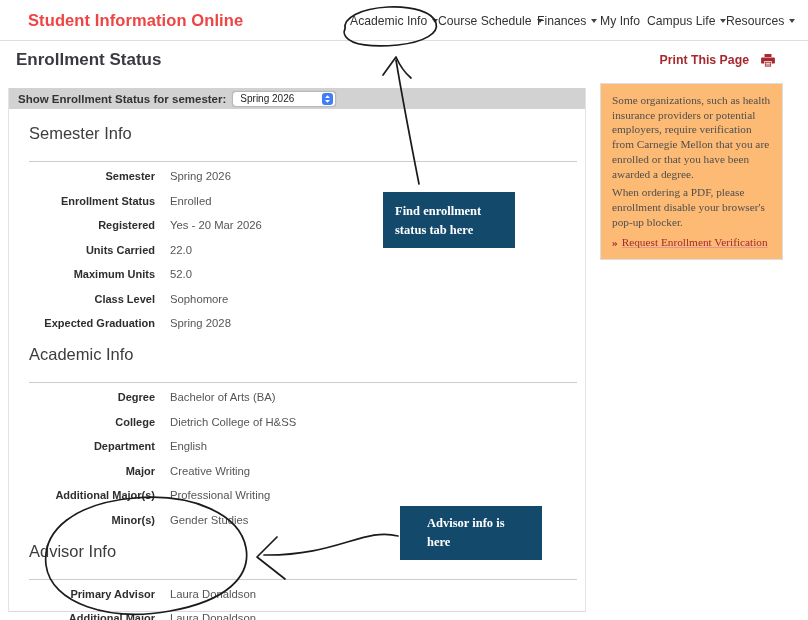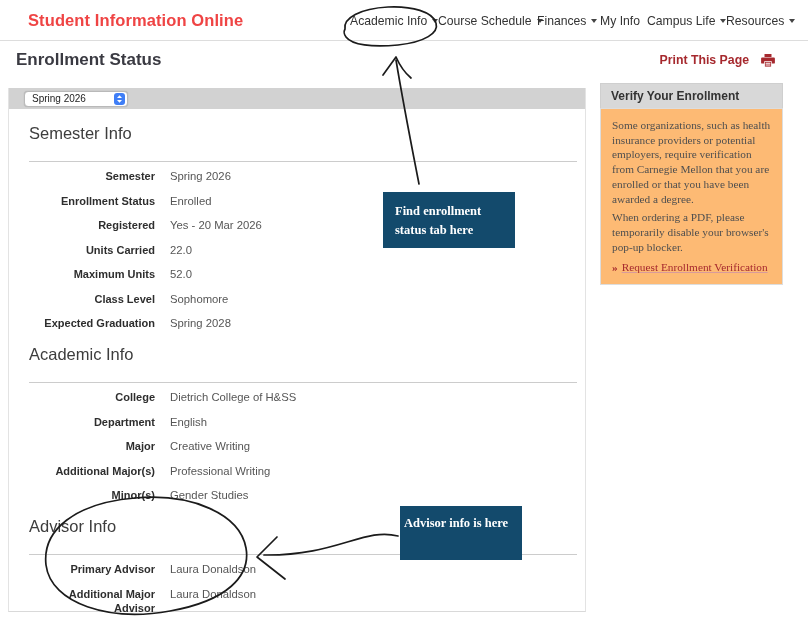--- a/index.html
+++ b/index.html
@@ -58,21 +58,21 @@
   .sb-link-row { margin-top:7px; font-size:11.3px; color:#a6292e; }
   .sb-bullet { font-weight:700; margin-right:4px; }
   .sb-link { color:#a6292e; text-decoration:underline; text-decoration-color:#d89a9c;
     cursor:pointer; }
 
   
   .callout { position:absolute; background:#134a6c; color:#fff;
     font-family:Liberation Serif, serif; font-weight:700; font-size:12.5px;
     line-height:1.5; z-index:30; }
   .callout-1 { left:383px; top:192px; width:132px; height:56px; padding:10px 12px; }
-  .callout-2 { left:400px; top:506px; width:122px; height:54px; padding:8px 4px; }
+  .callout-2 { left:400px; top:506px; width:142px; height:54px; padding:8px 27px; }
 
   
   .overlay { position:absolute; left:0; top:0; width:808px; height:620px;
     pointer-events:none; z-index:40; }
 </style>
 </head>
 <body>
 
 <div class="stage">
 
@@ -105,20 +105,21 @@
     <svg width="14" height="13" viewBox="0 0 14 13">
       <path d="M3.5 0h7v3h-7z" fill="#a6292e"></path>
       <path d="M1 3.6h12c.5 0 .9.4.9.9v4.2c0 .5-.4.9-.9.9h-2.2V7.2H3.2v2.4H1c-.5 0-.9-.4-.9-.9V4.5c0-.5.4-.9.9-.9z" fill="#a6292e"></path>
       <path d="M3.9 8h6.2v4.6H3.9z" fill="#a6292e"></path>
       <path d="M4.6 8.8h4.8v.9H4.6zm0 1.7h4.8v.9H4.6z" fill="#fff"></path>
     </svg>
   </div>
 
   <div class="content">
     <div class="filter-bar">
+      <span class="filter-label">Show Enrollment Status for semester:</span>
       <span class="semester-select">
         <span class="sel-text">Spring 2026</span>
         <svg width="11" height="12" viewBox="0 0 11 12">
           <rect x="0" y="0" width="11" height="12" rx="3" fill="#3f7ef6"></rect>
           <path d="M5.5 2.2 8 5H3z" fill="#fff"></path>
           <path d="M5.5 9.8 3 7h5z" fill="#fff"></path>
         </svg>
       </span>
     </div>
 
@@ -153,20 +154,24 @@
             <span class="lbl">Expected Graduation</span>
             <span class="val">Spring 2028</span>
           </div>
       </div>
     </div>
 
     <div class="section">
       <h2>Academic Info</h2>
       <div class="rows">
         <div class="row">
+            <span class="lbl">Degree</span>
+            <span class="val">Bachelor of Arts (BA)</span>
+          </div>
+        <div class="row">
             <span class="lbl">College</span>
             <span class="val">Dietrich College of H&amp;SS</span>
           </div>
         <div class="row">
             <span class="lbl">Department</span>
             <span class="val">English</span>
           </div>
         <div class="row">
             <span class="lbl">Major</span>
             <span class="val">Creative Writing</span>
@@ -195,24 +200,23 @@
           </div>
         <div class="row">
             <span class="lbl">Minor Advisor</span>
             <span class="val">Laura Donaldson</span>
           </div>
       </div>
     </div>
   </div>
 
   <div class="sidebar">
-    <div class="sidebar-head">Verify Your Enrollment</div>
     <div class="sidebar-body">
       <p>Some organizations, such as health insurance providers or potential employers, require verification from Carnegie Mellon that you are enrolled or that you have been awarded a degree.</p>
-      <p>When ordering a PDF, please temporarily disable your browser's pop-up blocker.</p>
+      <p>When ordering a PDF, please enrollment disable your browser's pop-up blocker.</p>
       <div class="sb-link-row">
         <span class="sb-bullet">»</span><span class="sb-link">Request Enrollment Verification</span>
       </div>
     </div>
   </div>
 
   <div class="callout callout-1">Find enrollment status tab here</div>
   <div class="callout callout-2">Advisor info is here</div>
 
   <svg class="overlay" viewBox="0 0 808 620">

